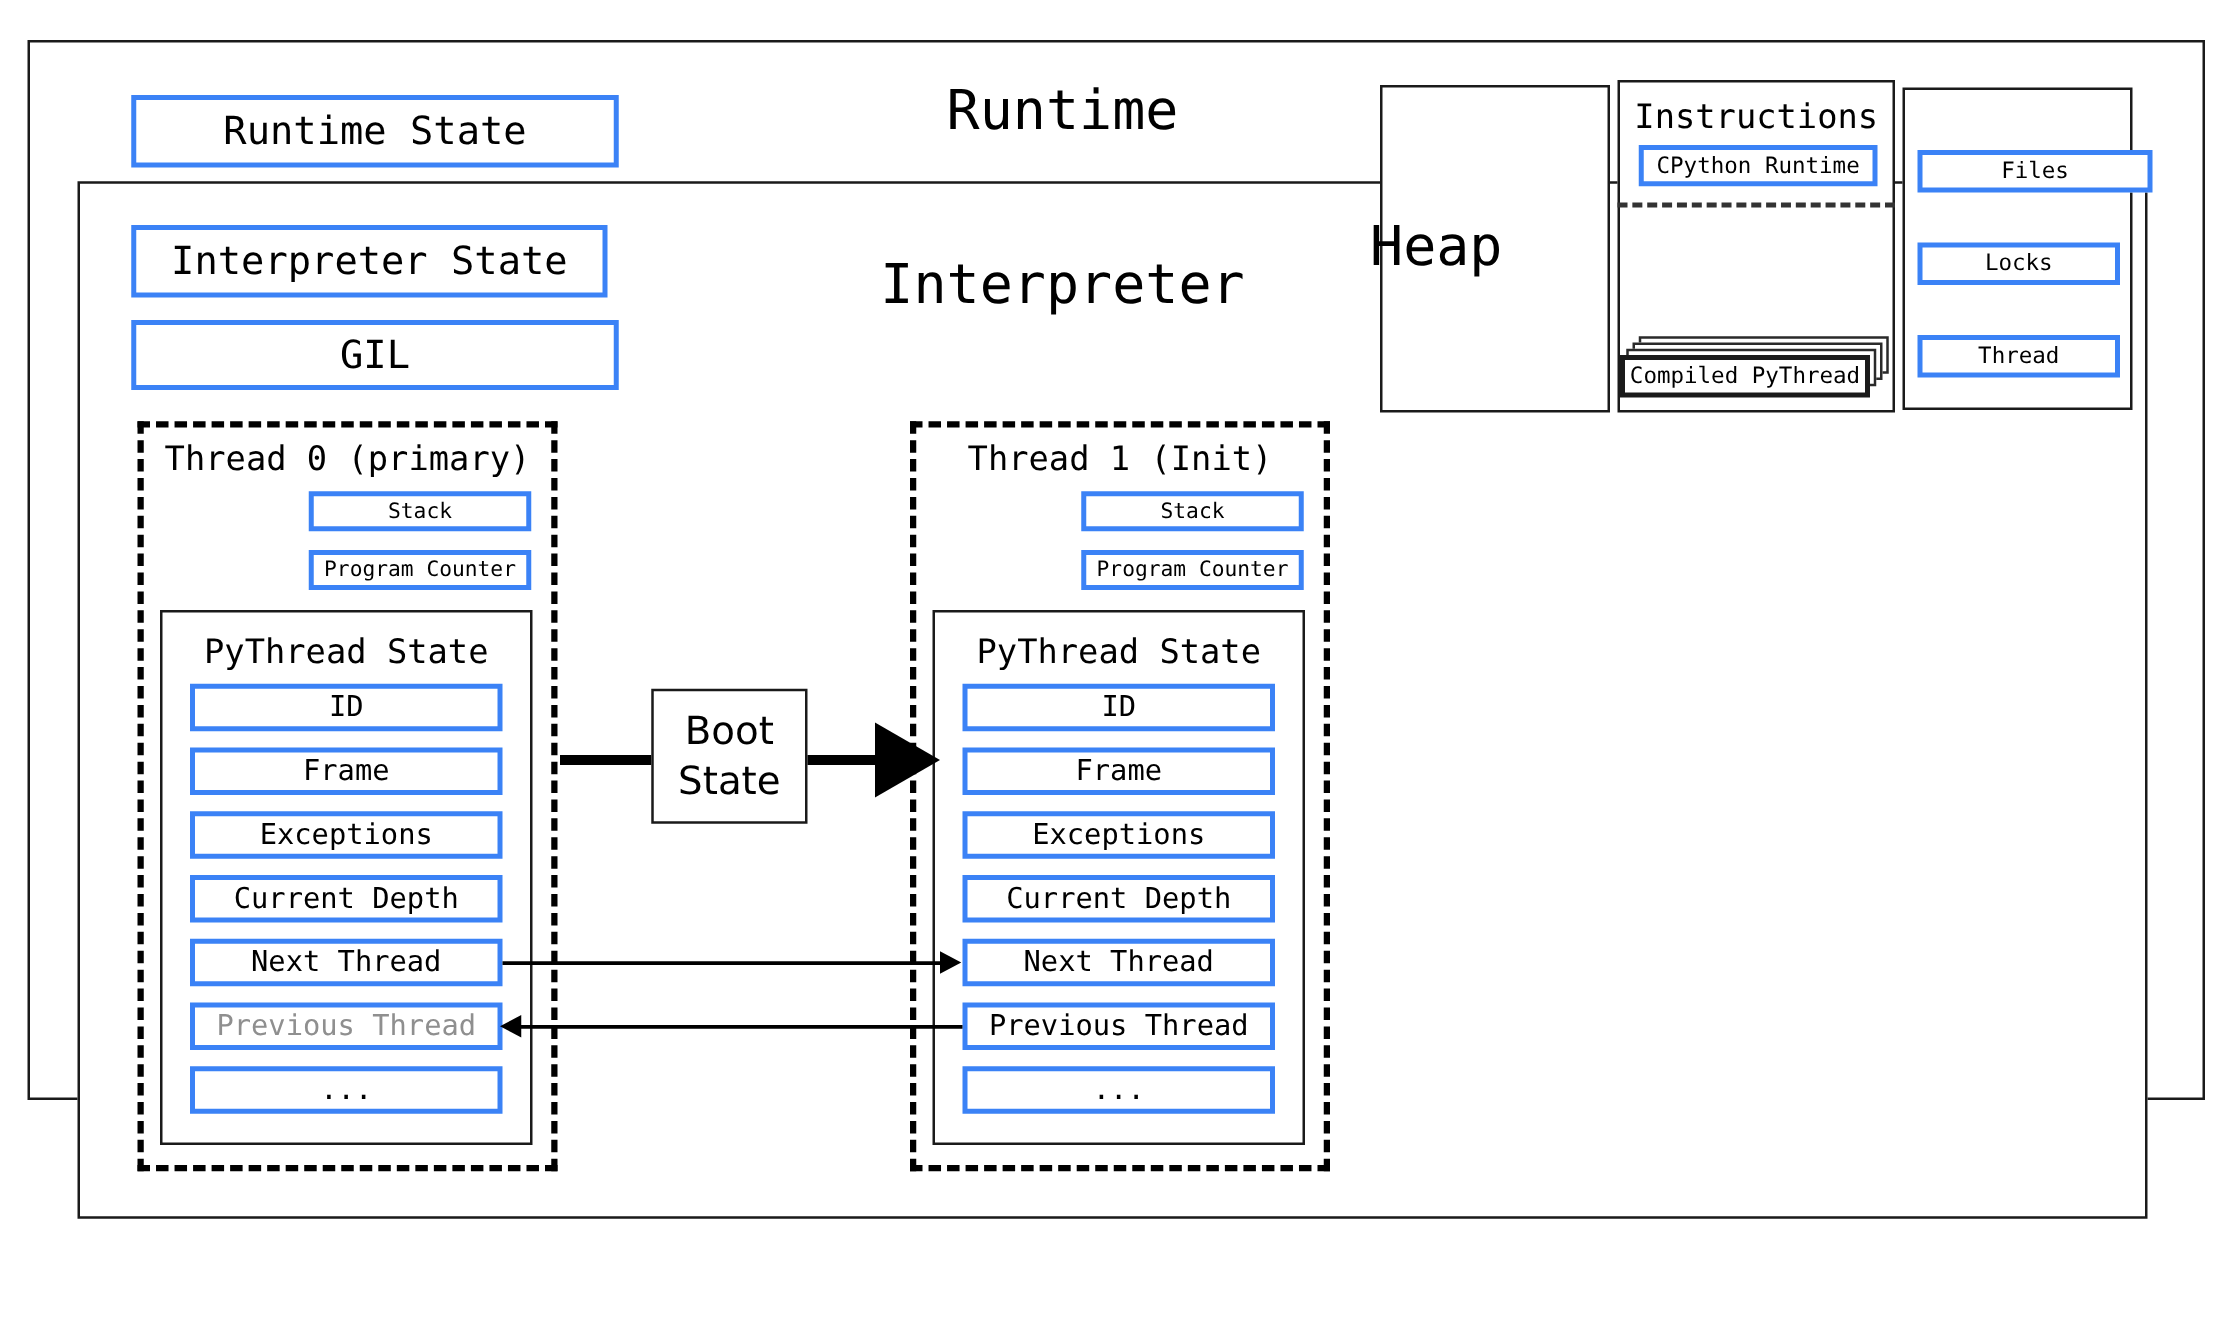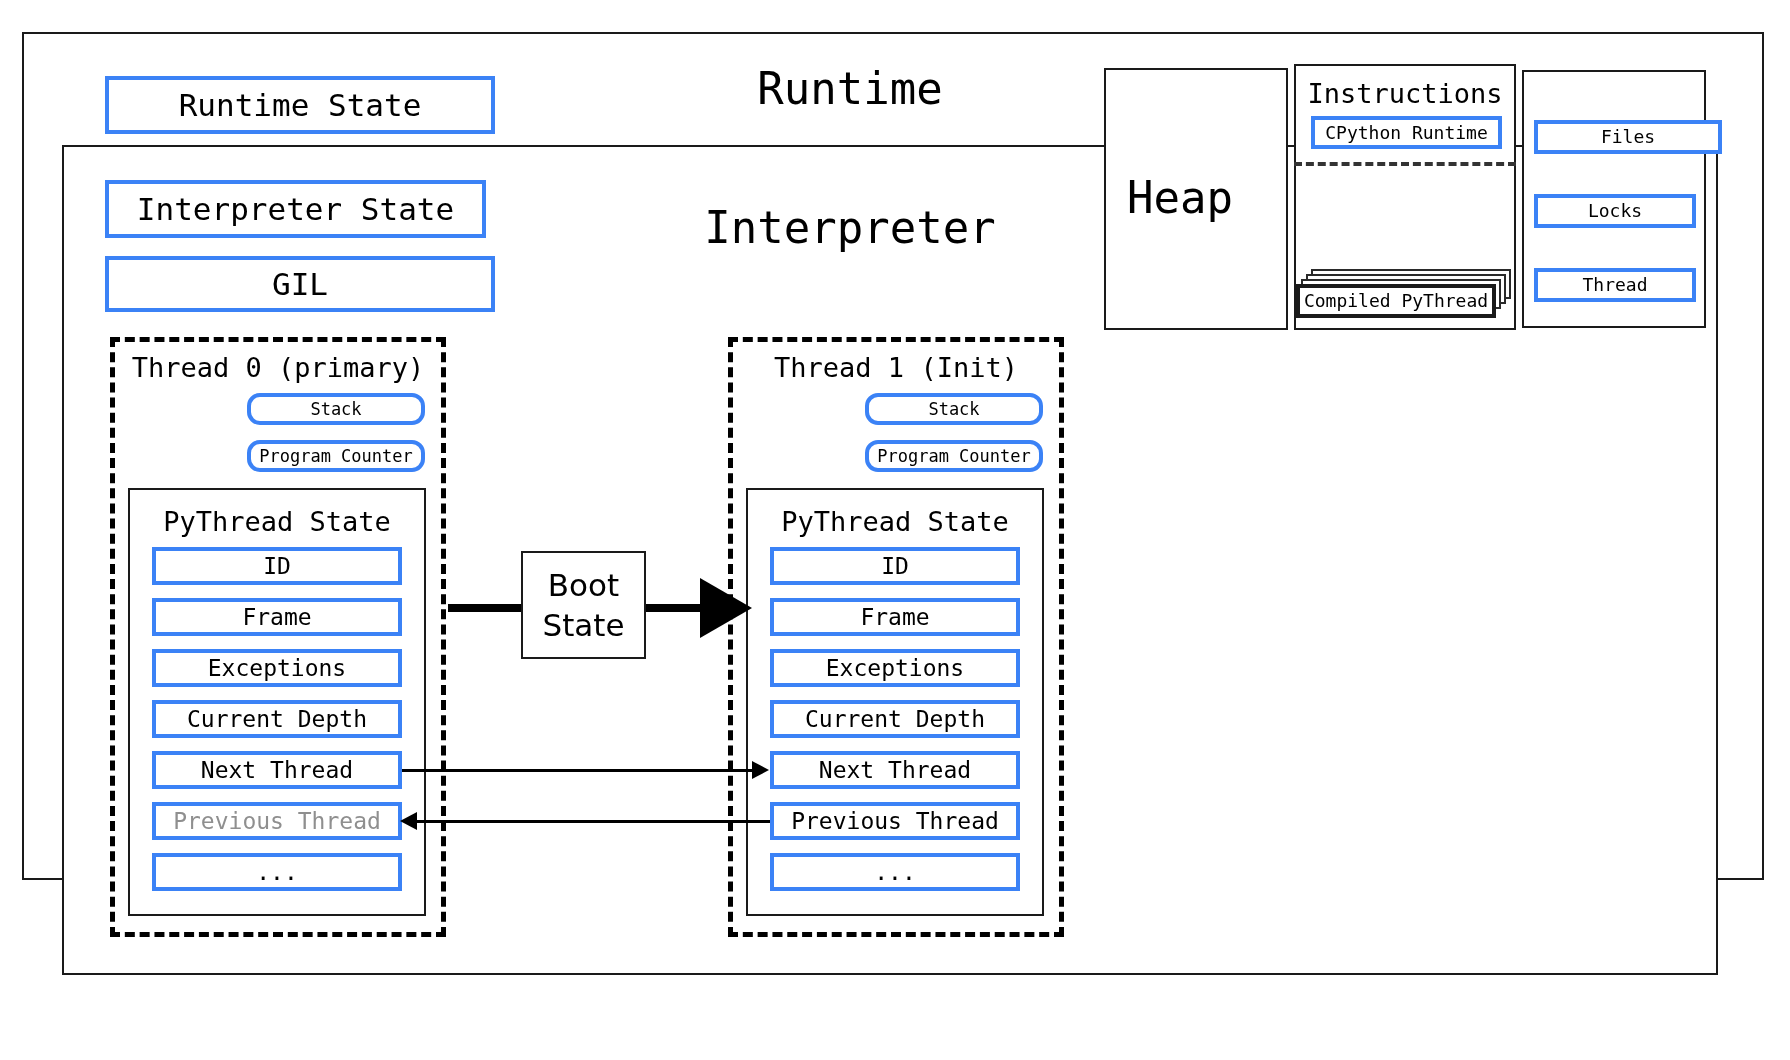--- a/index.html
+++ b/index.html
@@ -54,21 +54,21 @@
     line-height: 1;
   }
   .muted { color: #8f8f8f; }
 
   
   .title-xl { font-size: 44px; }
   .title-lg { font-size: 31px; }
   .title-md { font-size: 27px; }
   .title-sm { font-size: 23px; }
   .title-xs { font-size: 18px; }
-  .title-xxs { font-size: 17px; border-radius: 13px; }
+  .title-xxs { font-size: 17px; }
 
   
   .hline {
     position: absolute;
     height: 0;
     border-top: 3px solid #000;
   }
   .thickline {
     position: absolute;
     height: 0;
@@ -117,21 +117,21 @@
 
   <div class="box" style="left:62px; top:145px; width:1656px; height:830px;"></div>
 
   <div class="plain title-xl" style="left:650px; top:175px; width:400px; height:58px;margin-top:24px;">Interpreter</div>
 
   <div class="lbl title-lg" style="left:105px; top:180px; width:381px; height:58px;">Interpreter State</div>
 
   <div class="lbl title-lg" style="left:105px; top:256px; width:390px; height:56px;">GIL</div>
 
   <div class="box" style="left:1104px; top:68px; width:184px; height:262px;"></div>
-  <div class="plain title-xl" style="left:1088px; top:170px; width:184px; height:56px;">Heap</div>
+  <div class="plain title-xl" style="left:1057px; top:170px; width:184px; height:56px;">Heap</div>
 
   <div class="box" style="left:1294px; top:64px; width:222px; height:266px;"></div>
   <div class="plain title-md" style="left:1294px; top:74px; width:222px; height:38px;text-align:right;">Instructions</div>
   <div class="lbl title-xs" style="left:1311px; top:116px; width:191px; height:33px;">CPython Runtime</div>
 
   <div style="position:absolute; left:1294px; top:162px; width:222px; height:0;
               border-top:4px dashed #333;"></div>
 
   <div class="stack-layer" style="left:1311px; top:269px; width:200px; height:30px;"></div>
   <div class="stack-layer" style="left:1306px; top:274px; width:200px; height:30px;"></div>

